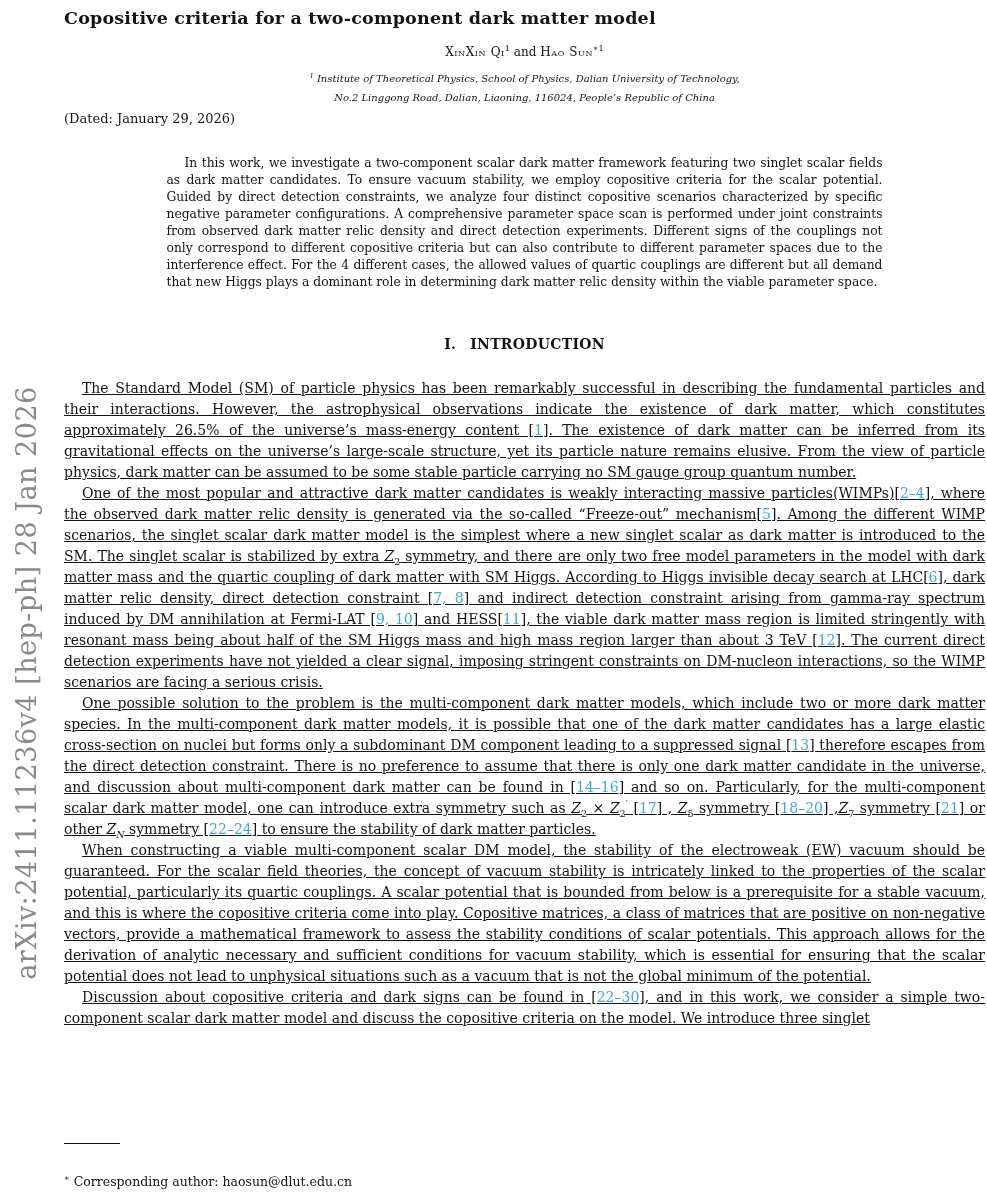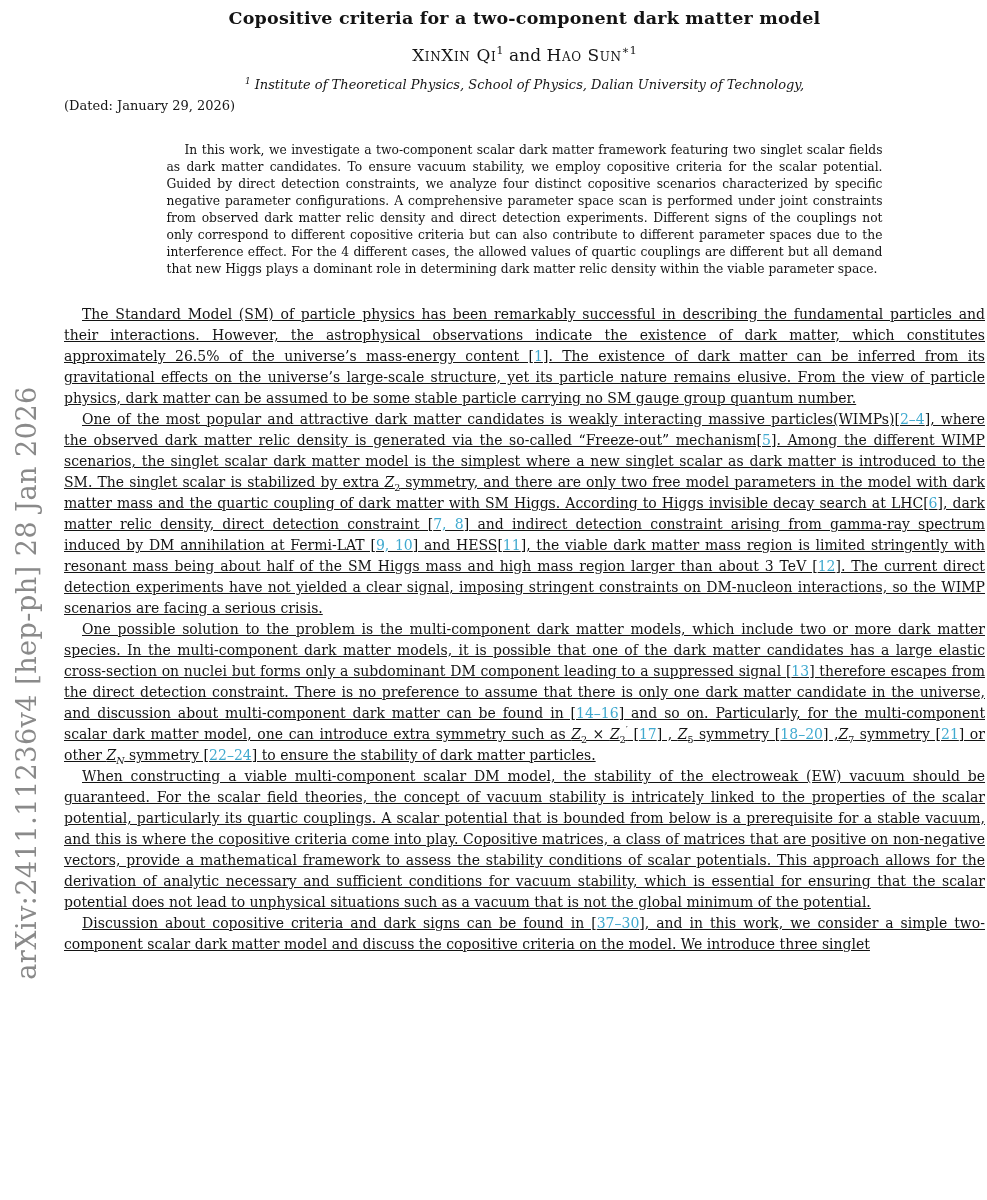--- a/index.html
+++ b/index.html
@@ -30,35 +30,34 @@
     color: var(--banner, #8a8a8a);
     white-space: nowrap;
   }
   .content {
     margin-left: 64px;
     width: 921px;
   }
   .title {
     margin: 0;
     padding-top: 8px;
-    text-align: center;
     font-size: 17.5px;
     font-weight: bold;
     letter-spacing: 0.2px;
   }
   .authors {
     margin-top: 17px;
     text-align: center;
-    font-size: 17px;
+    font-size: 12px;
   }
   .sc { font-variant: small-caps; letter-spacing: 0.6px; }
   .affil {
     text-align: center;
     font-style: italic;
-    font-size: 13px;
+    font-size: 10px;
     line-height: 19px;
   }
   .affil-first { margin-top: 10px; }
   .dated {
     text-align: left;
     font-size: 13px;
     margin-top: 4px;
   }
   .abstract {
     width: 716px;
@@ -110,29 +109,35 @@
 <div class="page">
 
   <div class="arxiv-banner">arXiv:2411.11236v4  [hep-ph]  28 Jan 2026</div>
 
   <div class="content">
     <h1 class="title">Copositive criteria for a two-component dark matter model</h1>
 
     <div class="authors"><span class="sc">XinXin Qi</span><sup>1</sup><span> and </span><span class="sc">Hao Sun</span><sup>∗1</sup></div>
 
     <div class="affil affil-first"><sup>1</sup><span> Institute of Theoretical Physics, School of Physics, Dalian University of Technology,</span></div>
+    <div class="affil">No.2 Linggong Road, Dalian, Liaoning, 116024, People’s Republic of China</div>
 
     <div class="dated">(Dated: January 29, 2026)</div>
 
     <div class="abstract">In this work, we investigate a two-component scalar dark matter framework featuring two singlet scalar fields as dark matter candidates. To ensure vacuum stability, we employ copositive criteria for the scalar potential. Guided by direct detection constraints, we analyze four distinct copositive scenarios characterized by specific negative parameter configurations. A comprehensive parameter space scan is performed under joint constraints from observed dark matter relic density and direct detection experiments. Different signs of the couplings not only correspond to different copositive criteria but can also contribute to different parameter spaces due to the interference effect. For the 4 different cases, the allowed values of quartic couplings are different but all demand that new Higgs plays a dominant role in determining dark matter relic density within the viable parameter space.</div>
 
+    <h2 class="section-heading"><span class="section-number">I.</span><span>INTRODUCTION</span></h2>
 
     <div class="body-text">
         <p class="bodypara"><span>The Standard Model (SM) of particle physics has been remarkably successful in describing the fundamental particles and their interactions. However, the astrophysical observations indicate the existence of dark matter, which constitutes approximately 26.5% of the universe’s mass-energy content [</span><span class="cite">1</span><span>]. The existence of dark matter can be inferred from its gravitational effects on the universe’s large-scale structure, yet its particle nature remains elusive. From the view of particle physics, dark matter can be assumed to be some stable particle carrying no SM gauge group quantum number.</span></p>
         <p class="bodypara"><span>One of the most popular and attractive dark matter candidates is weakly interacting massive particles(WIMPs)[</span><span class="cite">2–4</span><span>], where the observed dark matter relic density is generated via the so-called “Freeze-out” mechanism[</span><span class="cite">5</span><span>]. Among the different WIMP scenarios, the singlet scalar dark matter model is the simplest where a new singlet scalar as dark matter is introduced to the SM. The singlet scalar is stabilized by extra </span><i>Z</i><sub>2</sub><span> symmetry, and there are only two free model parameters in the model with dark matter mass and the quartic coupling of dark matter with SM Higgs. According to Higgs invisible decay search at LHC[</span><span class="cite">6</span><span>], dark matter relic density, direct detection constraint [</span><span class="cite">7, 8</span><span>] and indirect detection constraint arising from gamma-ray spectrum induced by DM annihilation at Fermi-LAT [</span><span class="cite">9, 10</span><span>] and HESS[</span><span class="cite">11</span><span>], the viable dark matter mass region is limited stringently with resonant mass being about half of the SM Higgs mass and high mass region larger than about 3 TeV [</span><span class="cite">12</span><span>]. The current direct detection experiments have not yielded a clear signal, imposing stringent constraints on DM-nucleon interactions, so the WIMP scenarios are facing a serious crisis.</span></p>
         <p class="bodypara"><span>One possible solution to the problem is the multi-component dark matter models, which include two or more dark matter species. In the multi-component dark matter models, it is possible that one of the dark matter candidates has a large elastic cross-section on nuclei but forms only a subdominant DM component leading to a suppressed signal [</span><span class="cite">13</span><span>] therefore escapes from the direct detection constraint. There is no preference to assume that there is only one dark matter candidate in the universe, and discussion about multi-component dark matter can be found in [</span><span class="cite">14–16</span><span>] and so on. Particularly, for the multi-component scalar dark matter model, one can introduce extra symmetry such as </span><i>Z</i><sub>2</sub><span> × </span><i>Z</i><sub>2</sub><sup>′</sup><span> [</span><span class="cite">17</span><span>] , </span><i>Z</i><sub>5</sub><span> symmetry [</span><span class="cite">18–20</span><span>] ,</span><i>Z</i><sub>7</sub><span> symmetry [</span><span class="cite">21</span><span>] or other </span><i>Z</i><sub class="subi">N</sub><span> symmetry [</span><span class="cite">22–24</span><span>] to ensure the stability of dark matter particles.</span></p>
         <p class="bodypara"><span>When constructing a viable multi-component scalar DM model, the stability of the electroweak (EW) vacuum should be guaranteed. For the scalar field theories, the concept of vacuum stability is intricately linked to the properties of the scalar potential, particularly its quartic couplings. A scalar potential that is bounded from below is a prerequisite for a stable vacuum, and this is where the copositive criteria come into play. Copositive matrices, a class of matrices that are positive on non-negative vectors, provide a mathematical framework to assess the stability conditions of scalar potentials. This approach allows for the derivation of analytic necessary and sufficient conditions for vacuum stability, which is essential for ensuring that the scalar potential does not lead to unphysical situations such as a vacuum that is not the global minimum of the potential.</span></p>
-        <p class="bodypara"><span>Discussion about copositive criteria and dark signs can be found in [</span><span class="cite">37–30</span><span>], and in this work, we consider a simple two-component scalar dark matter model and discuss the copositive criteria on the model. We introduce three singlet</span></p>
+        <p class="bodypara"><span>Discussion about copositive criteria and dark signs can be found in [</span><span class="cite">22–30</span><span>], and in this work, we consider a simple two-component scalar dark matter model and discuss the copositive criteria on the model. We introduce three singlet</span></p>
       </div>
   </div>
 
+  <div class="footnote-area">
+    <div class="footnote-rule"></div>
+    <div class="footnote"><sup>∗</sup><span> Corresponding author: </span><span class="email">haosun@dlut.edu.cn</span></div>
+  </div>
 
 </div>
 
 </body></html>

